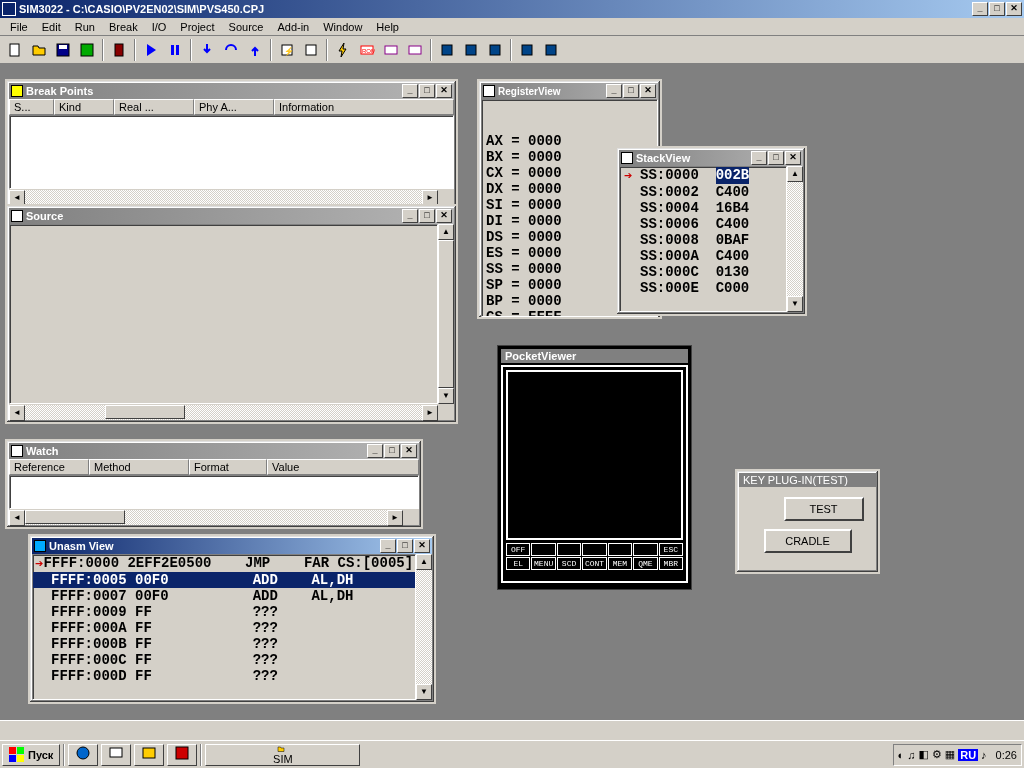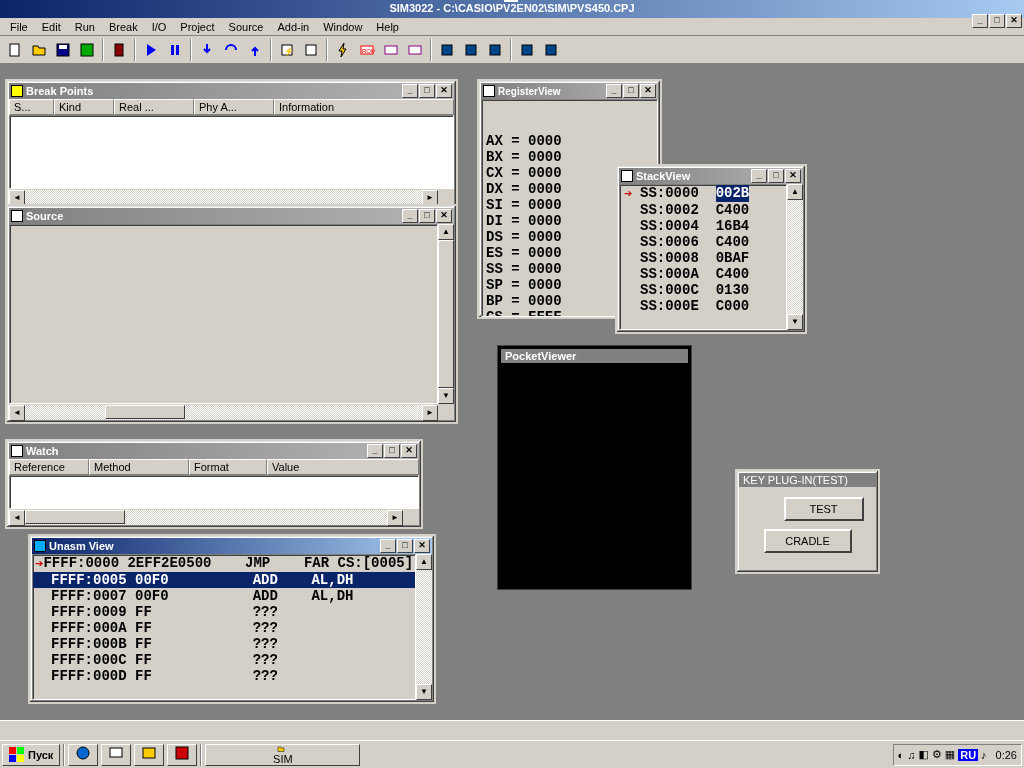--- a/index.html
+++ b/index.html
@@ -13,21 +13,20 @@
   position: relative;
 }
 .titlebar {
   background: linear-gradient(to right, #0a246a, #a6caf0);
   height: 18px;
   display: flex;
   align-items: center;
   color: #fff;
   font-weight: bold;
   padding: 0 2px;
-  flex-direction: column;
 }
 .titlebar .icon { width: 14px; height: 14px; margin-right: 3px; background: #0a246a; border: 1px solid #fff; }
 .titlebar-buttons { margin-left: auto; display: flex; gap: 1px; }
 .sysbtn {
   width: 16px; height: 14px;
   background: #d4d0c8;
   border: 1px solid #fff;
   border-right-color: #404040;
   border-bottom-color: #404040;
   font-family: Marlett, sans-serif;
@@ -485,21 +484,21 @@
         <div class="sysbtn">✕</div>
       </div>
     </div>
     <div class="win-body mono" style="height:218px; background:#d4d0c8;">
       <div class="reg-cols">
         <div class="reg-col" id="reg-left"><div>AX = 0000</div><div>BX = 0000</div><div>CX = 0000</div><div>DX = 0000</div><div>SI = 0000</div><div>DI = 0000</div><div>DS = 0000</div><div>ES = 0000</div><div>SS = 0000</div><div>SP = 0000</div><div>BP = 0000</div><div>CS = FFFF</div><div>IP = 0000</div></div>
       </div>
     </div>
   </div>
 
-  <div class="win" style="left:615px; top:100px; width:192px; height:170px;">
+  <div class="win" style="left:615px; top:82px; width:192px; height:170px;">
     <div class="win-title inactive">
       <div class="wicon"></div>
       <span>StackView</span>
       <div class="titlebar-buttons">
         <div class="sysbtn">_</div>
         <div class="sysbtn">□</div>
         <div class="sysbtn">✕</div>
       </div>
     </div>
     <div style="display:flex;">
@@ -508,20 +507,39 @@
         <div class="sb-btn">▲</div>
           <div class="sb-track"></div>
           <div class="sb-btn">▼</div>
       </div>
     </div>
   </div>
 
   <div class="win" style="left:497px; top:281px; width:195px; height:245px; background:#000; padding:3px; box-shadow:none; border:1px solid #404040;">
     <div style="background:#808080; color:#fff; font-weight:bold; padding:1px 4px; font-size:11px;">
        <span>PocketViewer</span>
+    </div>
+    <div style="border:2px solid #fff; margin-top:2px; padding:3px; height:218px;">
+       <div class="pv-screen" style="height:170px;"></div>
+       <div style="display:grid; grid-template-columns:repeat(7,1fr); gap:1px; margin-top:3px;">
+         <div class="pv-btn">OFF</div>
+         <div class="pv-btn"></div>
+         <div class="pv-btn"></div>
+         <div class="pv-btn"></div>
+         <div class="pv-btn"></div>
+         <div class="pv-btn"></div>
+         <div class="pv-btn">ESC</div>
+         <div class="pv-btn">EL</div>
+         <div class="pv-btn">MENU</div>
+         <div class="pv-btn">SCD</div>
+         <div class="pv-btn">CONT</div>
+         <div class="pv-btn">MEM</div>
+         <div class="pv-btn">QME</div>
+         <div class="pv-btn">MBR</div>
+       </div>
     </div>
   </div>
 
   <div class="win" style="left:735px; top:405px; width:145px; height:105px;">
     <div style="background:#808080; color:#fff; padding:1px 4px; font-size:11px;">
       <span>KEY PLUG-IN(TEST)</span>
     </div>
     <div style="padding:10px; display:flex; flex-direction:column; gap:8px; align-items:center;">
       <button class="btn3d" style="width:80px;margin-left:32px;">TEST</button>
       <button class="btn3d" style="width:88px;">CRADLE</button>

